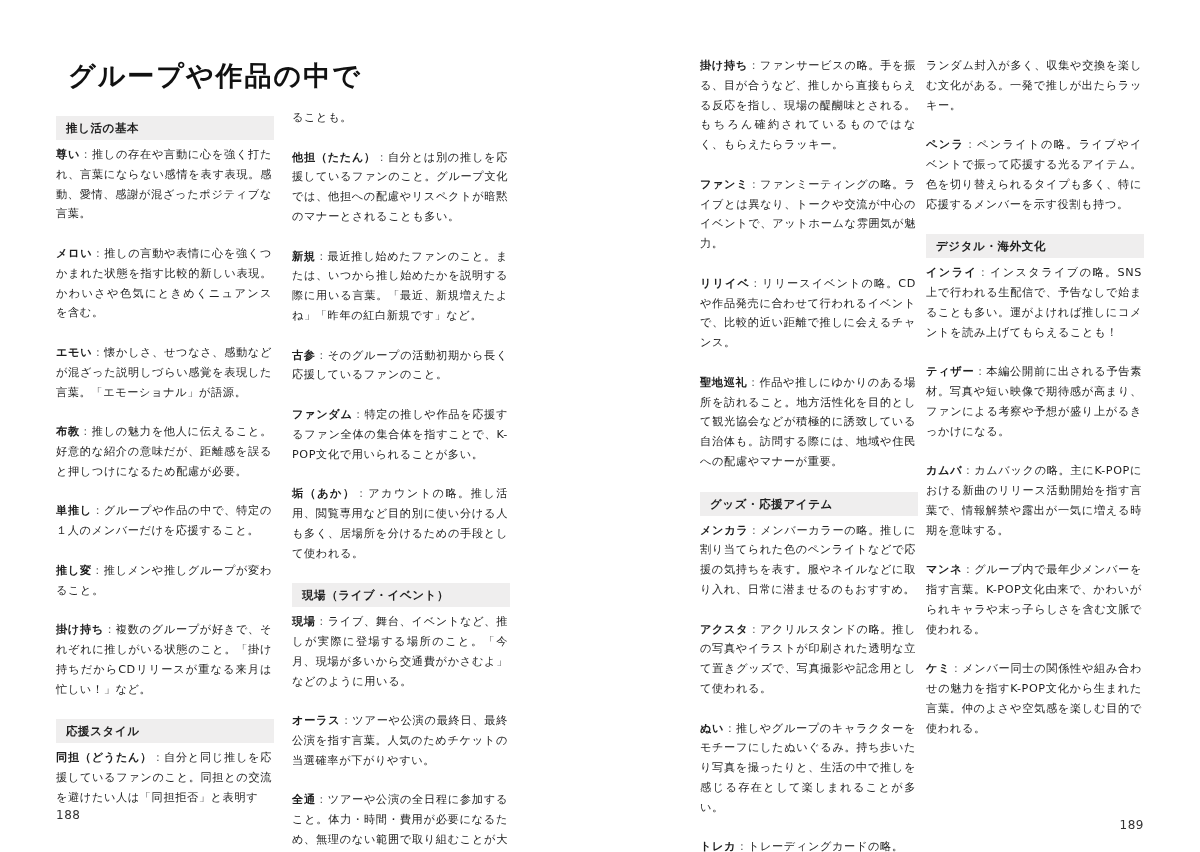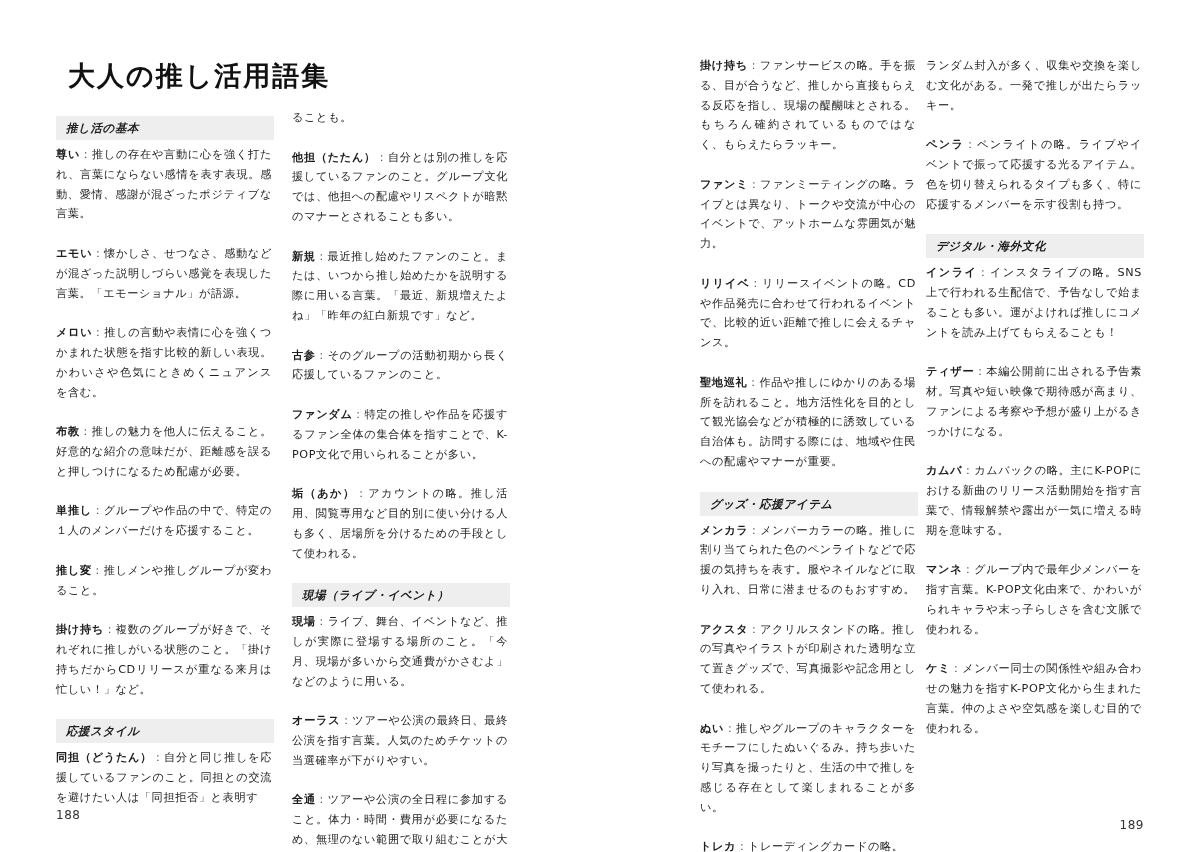--- a/index.html
+++ b/index.html
@@ -15,43 +15,43 @@
       font-family: "DejaVu Sans", sans-serif; color: #111;
     }
     .col { position: absolute; width: 216px; font-size: 11.2px; line-height: 19.8px; letter-spacing: 0.6px; }
     .col.l1 { left: 56px; top: 116px; }
     .col.l2 { left: 292px; top: 108px; }
     .col.r1 { left: 100px; top: 56px; }
     .col.r2 { left: 326px; top: 56px; }
     .section-head {
       background: #efeeee; font-weight: bold; font-size: 11.5px;
       padding: 0 0 0 10px; height: 24px; line-height: 24px;
-      margin: 0 0 5px 0; width: 218px; font-style: italic;
+      margin: 0 0 5px 0; width: 218px;
     }
     .entry { margin-bottom: 19.8px; text-align: justify; }
     .term { font-weight: bold; }
     .sep { color: #555; }
     .folio { position: absolute; top: 808px; font-size: 12px; color: #333; letter-spacing: 0.5px; }
     .folio.left { left: 56px; }
     .folio.right { right: 56px; margin-top: 10px; }
   </style>
 </head>
 <body>
 
 <div class="spread">
 
   <div class="page left">
-    <h1 class="title">大人の推し活用語集</h1>
+    <h1 class="title">グループや作品の中で</h1>
 
     <div class="col l1">
       <div class="section-head">推し活の基本</div>
       <div id="l1-entries">
           <div class="entry"><span class="term">尊い</span><span class="sep">：</span><span>推しの存在や言動に心を強く打たれ、言葉にならない感情を表す表現。感動、愛情、感謝が混ざったポジティブな言葉。</span></div>
+          <div class="entry"><span class="term">メロい</span><span class="sep">：</span><span>推しの言動や表情に心を強くつかまれた状態を指す比較的新しい表現。かわいさや色気にときめくニュアンスを含む。</span></div>
           <div class="entry"><span class="term">エモい</span><span class="sep">：</span><span>懐かしさ、せつなさ、感動などが混ざった説明しづらい感覚を表現した言葉。「エモーショナル」が語源。</span></div>
-          <div class="entry"><span class="term">メロい</span><span class="sep">：</span><span>推しの言動や表情に心を強くつかまれた状態を指す比較的新しい表現。かわいさや色気にときめくニュアンスを含む。</span></div>
           <div class="entry"><span class="term">布教</span><span class="sep">：</span><span>推しの魅力を他人に伝えること。好意的な紹介の意味だが、距離感を誤ると押しつけになるため配慮が必要。</span></div>
           <div class="entry"><span class="term">単推し</span><span class="sep">：</span><span>グループや作品の中で、特定の１人のメンバーだけを応援すること。</span></div>
           <div class="entry"><span class="term">推し変</span><span class="sep">：</span><span>推しメンや推しグループが変わること。</span></div>
           <div class="entry"><span class="term">掛け持ち</span><span class="sep">：</span><span>複数のグループが好きで、それぞれに推しがいる状態のこと。「掛け持ちだからCDリリースが重なる来月は忙しい！」など。</span></div>
         </div>
       <div class="section-head">応援スタイル</div>
       <div id="l1-entries2">
           <div class="entry"><span class="term">同担（どうたん）</span><span class="sep">：</span><span>自分と同じ推しを応援しているファンのこと。同担との交流を避けたい人は「同担拒否」と表明す</span></div>
         </div>
     </div>

